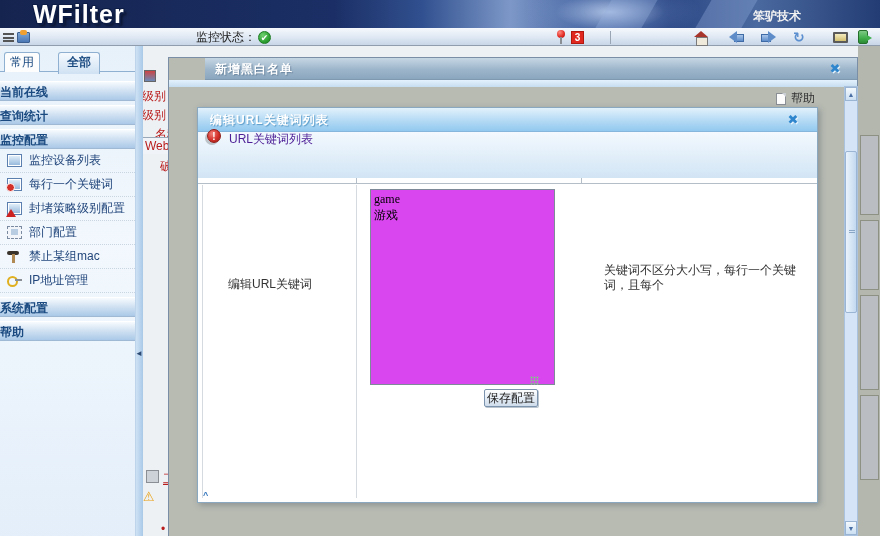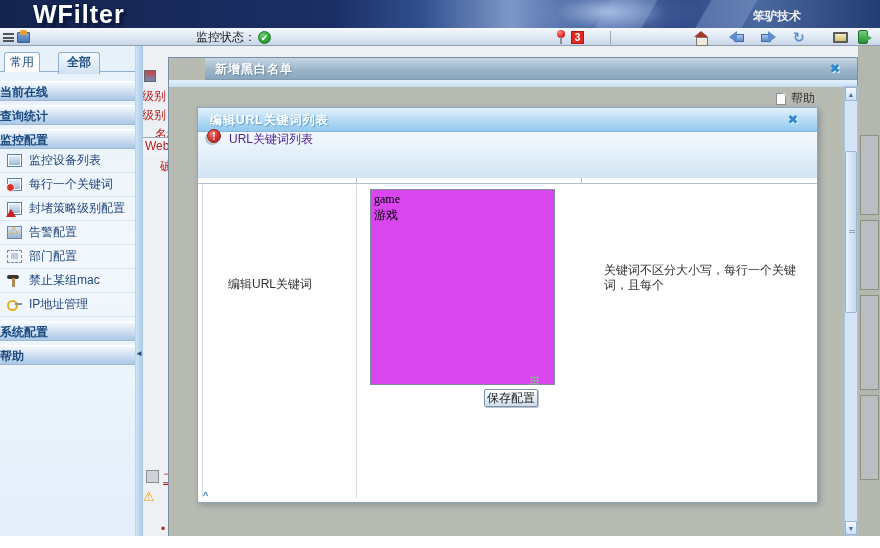--- a/index.html
+++ b/index.html
@@ -215,24 +215,20 @@
         </div>
         <div class="sitem">
           <span class="ic ic-mon dot-red"></span>
           <span>每行一个关键词</span>
         </div>
         <div class="sitem">
           <span class="ic ic-mon tri-red"></span>
           <span>封堵策略级别配置</span>
         </div>
         <div class="sitem">
-          <span class="ic ic-alarm"></span>
-          <span>告警配置</span>
-        </div>
-        <div class="sitem">
           <span class="ic ic-dept"></span>
           <span>部门配置</span>
         </div>
         <div class="sitem">
           <span class="ic ic-acct"></span>
           <span>禁止某组mac</span>
         </div>
         <div class="sitem">
           <span class="ic ic-ip"></span>
           <span>IP地址管理</span>

